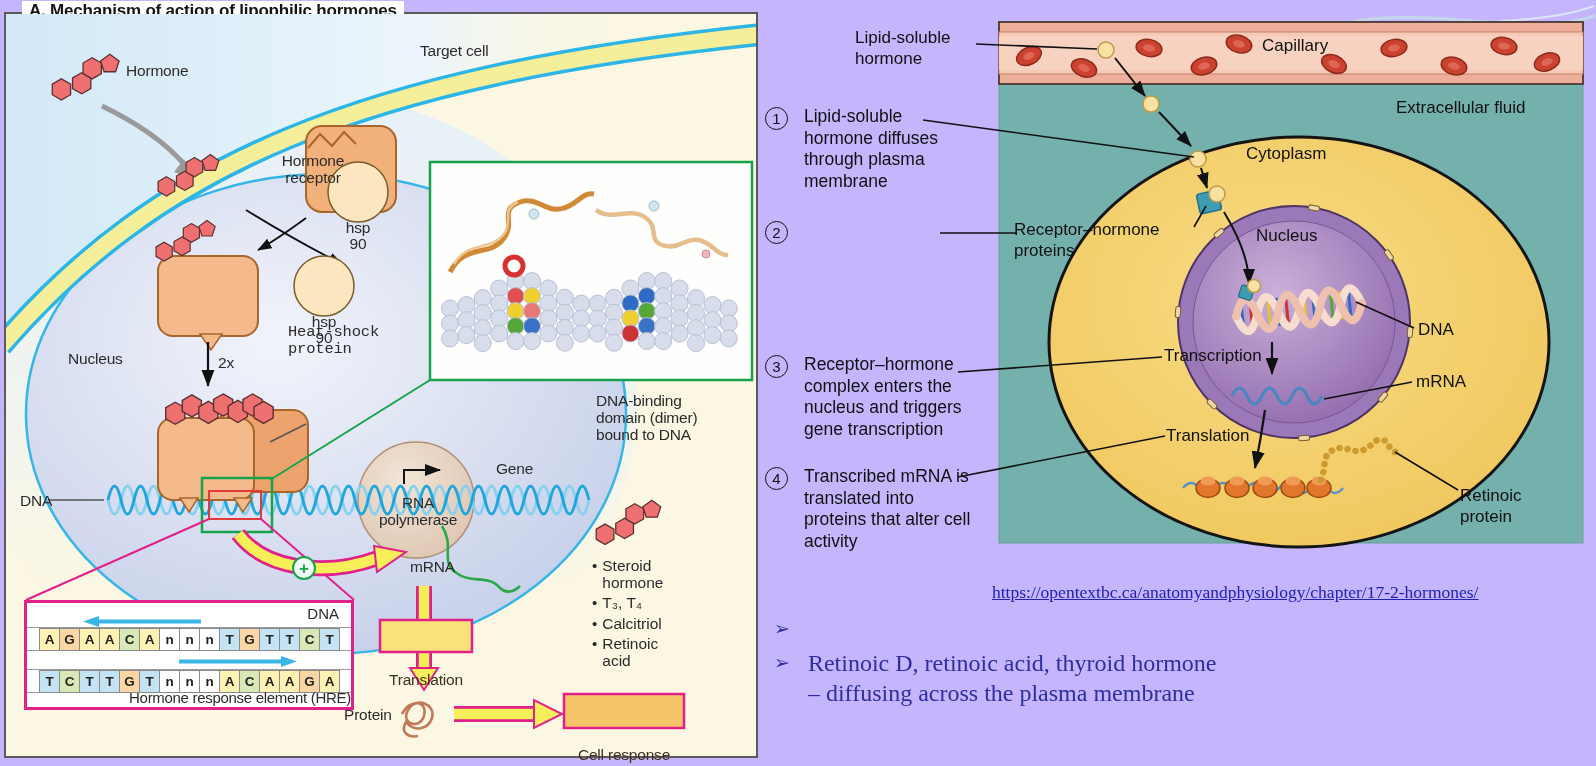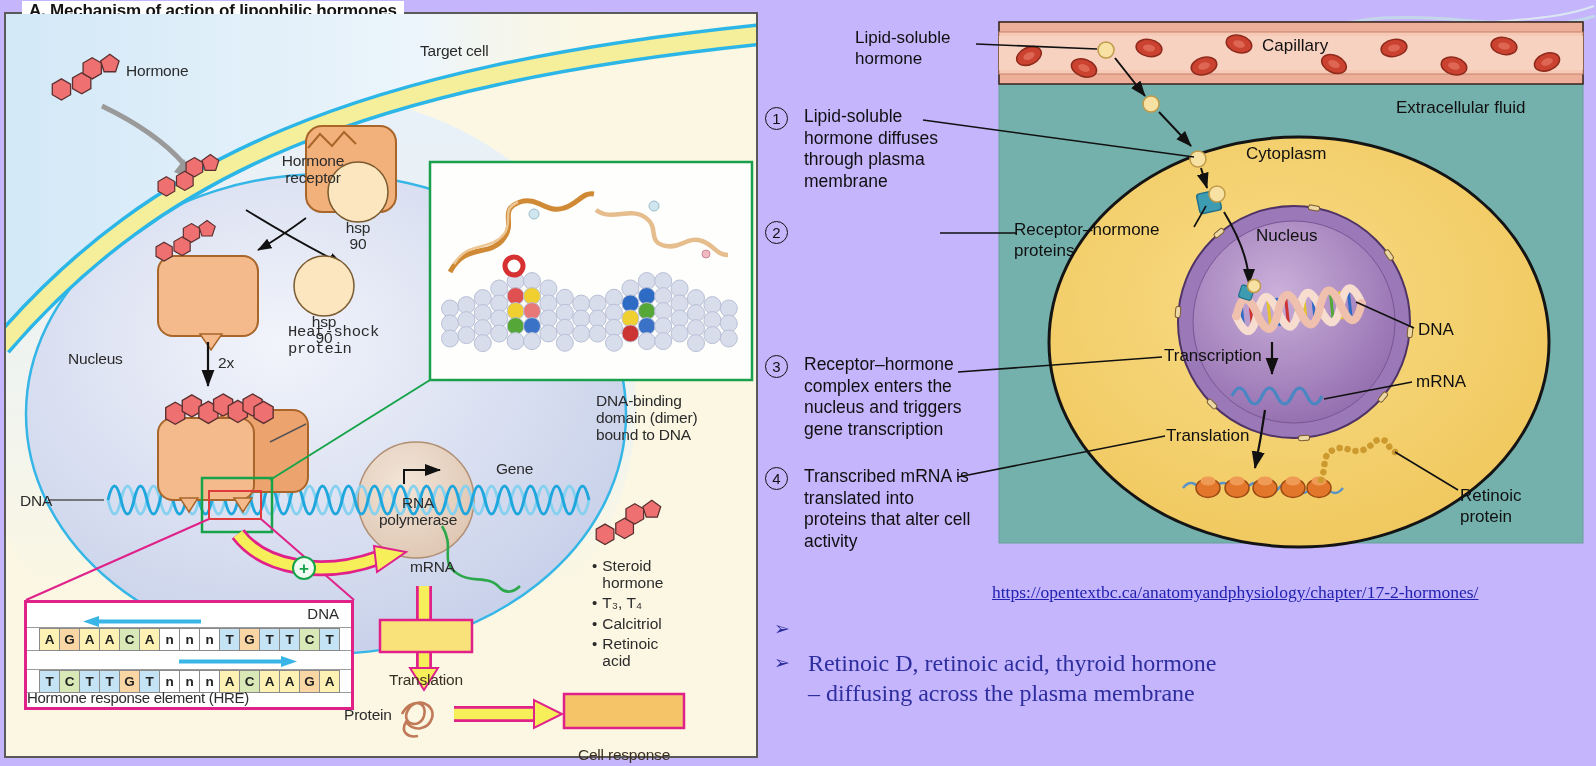--- a/index.html
+++ b/index.html
@@ -31,21 +31,21 @@
   
   .hre{position:absolute;left:18px;top:586px;width:330px;height:110px;background:#ffffff;
        border:3px solid #e0218a;box-sizing:border-box;}
   .hre-dna{position:absolute;right:12px;top:2px;font-size:15px;color:#2b2b2b;}
   .hre-row{position:absolute;left:0;width:100%;display:flex;justify-content:center;
        border-top:1px solid #9a9a9a;border-bottom:1px solid #9a9a9a;box-sizing:border-box;height:24px;}
   .hre-row1{top:24px;} .hre-row2{top:66px;}
   .nt{width:19px;height:21px;border:1px solid #8a8a8a;margin-right:-1px;font-weight:bold;
       font-size:13.5px;text-align:center;line-height:21px;color:#222;box-sizing:content-box;}
   .nt-A{background:#fdf2b4}.nt-G{background:#f9d6a4}.nt-C{background:#d8e8b6}.nt-T{background:#c4e3f4}.nt-n{background:#ffffff}
-  .hre-caption{position:absolute;bottom:1px;width:100%;text-align:left;font-size:15px;color:#2b2b2b;letter-spacing:-0.3px;}
+  .hre-caption{position:absolute;bottom:1px;width:100%;text-align:right;font-size:15px;color:#2b2b2b;letter-spacing:-0.3px;}
   .hre-arrow{position:absolute;}
 
   
   .figB-lbl{position:absolute;font-size:17px;line-height:20.5px;color:#101010;}
   .step{position:absolute;display:flex;gap:16px;width:210px;font-size:17.5px;line-height:21.5px;color:#101010;}
   .step1{left:765px;top:106px;} .step2{left:765px;top:220px;}
   .step3{left:765px;top:354px;} .step4{left:765px;top:466px;}
   .step-num{flex:0 0 auto;width:23px;height:23px;border:1.7px solid #111;border-radius:50%;
       text-align:center;line-height:22px;font-size:15px;box-sizing:border-box;margin-top:1px;}
   .step-text{width:172px;}

